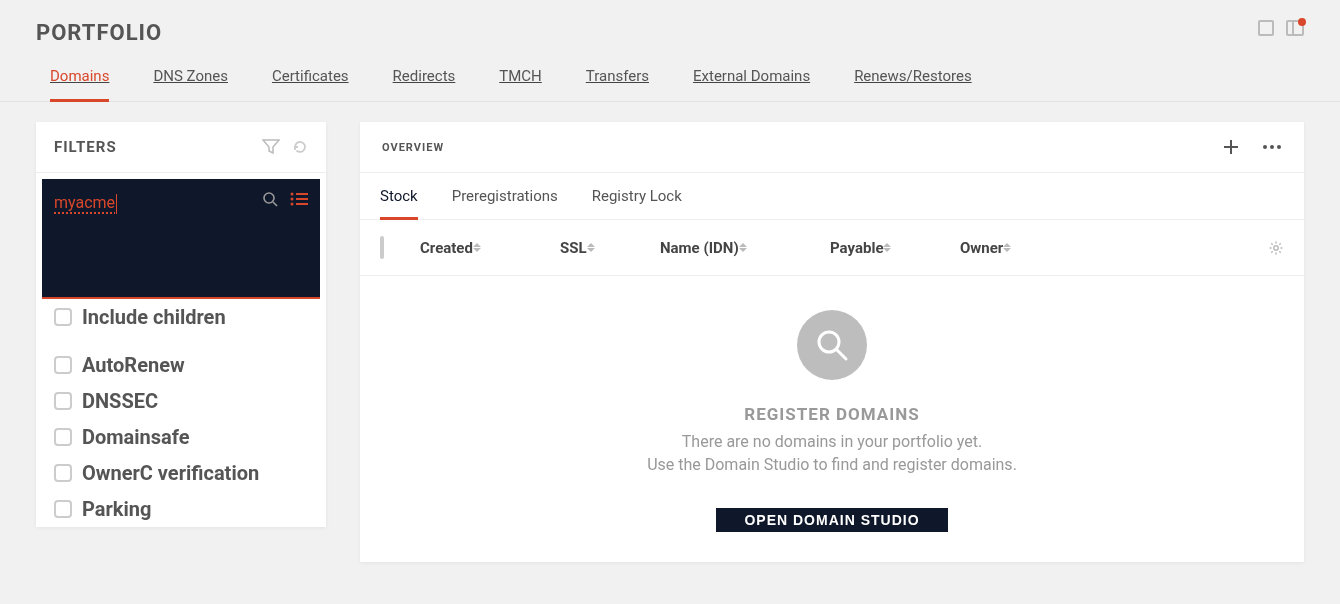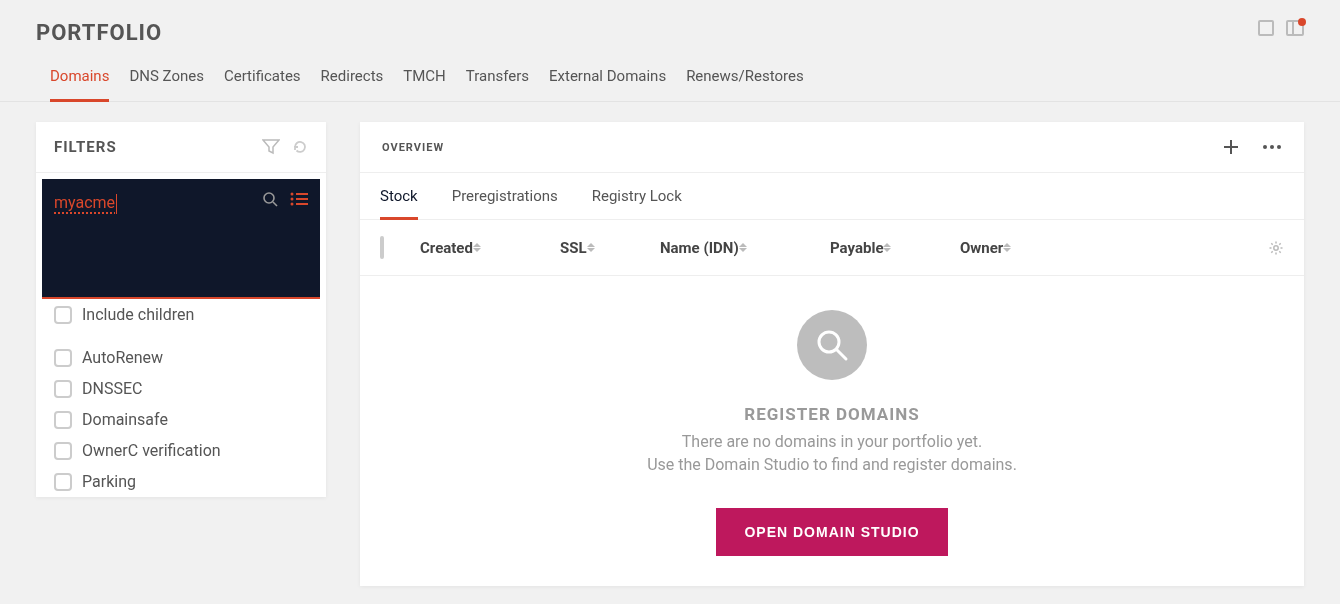--- a/index.html
+++ b/index.html
@@ -5,37 +5,37 @@
 * { box-sizing: border-box; margin: 0; padding: 0; }
 body { font-family: -apple-system, "Segoe UI", Roboto, "Helvetica Neue", Arial, sans-serif; background:#f1f1f1; color:#444; width:1340px; height:604px; overflow:hidden; }
 .page { padding: 0 0 0 0; }
 .header { display:flex; justify-content:space-between; align-items:flex-start; padding: 20px 36px 0 36px; }
 .page-title { font-size:22px; font-weight:700; letter-spacing:1px; color:#555; }
 .header-icons { display:flex; gap:12px; align-items:center; position:relative; }
 .hicon { width:16px; height:16px; border:2px solid #bbb; border-radius:2px; display:block; position:relative; }
 .hicon2 { width:18px; height:16px; border:2px solid #bbb; border-radius:2px; display:block; position:relative;}
 .hicon2::after { content:""; position:absolute; left:4px; top:-2px; bottom:-2px; width:2px; background:#bbb;}
 .dot { position:absolute; top:-4px; right:-4px; width:8px; height:8px; background:#d9472b; border-radius:50%;}
-.tabs { display:flex; gap:20px; padding: 22px 50px 0 50px; border-bottom:1px solid #e3e3e3; }
+.tabs { display:flex; gap:44px; padding: 22px 50px 0 50px; border-bottom:1px solid #e3e3e3;text-decoration:underline; }
 .tab { font-size:15px; color:#555; padding-bottom:14px; cursor:pointer; white-space:nowrap; }
 .tab.active { color:#d9472b; border-bottom:3px solid #d9472b; margin-bottom:-1px;}
 .content { display:flex; gap:34px; padding:20px 36px 0 36px; align-items:flex-start;}
 .card { background:#fff; border-radius:0; box-shadow: 0 1px 4px rgba(0,0,0,0.06);}
 .filters { width:290px; flex:0 0 290px; }
 .filters-header { display:flex; justify-content:space-between; align-items:center; padding:16px 18px; border-bottom:1px solid #eee;}
 .filters-title { font-size:15px; font-weight:700; letter-spacing:1px; color:#555;}
 .filters-icons { display:flex; gap:12px; color:#bbb; }
 .searchbox { margin:6px; background:#0f172a; border-bottom:2px solid #d9472b; height:120px; position:relative; padding:14px 12px;}
 .searchbox .searchtext { color:#d9472b; font-size:16px; text-decoration: underline dotted #d9472b; text-decoration-thickness:2px; text-underline-offset:4px;}
 .searchbox .caret { display:inline-block; width:1px; height:20px; background:#d9472b; vertical-align:middle; margin-left:1px;}
 .searchbox .sicons { position:absolute; top:12px; right:12px; display:flex; gap:12px; color:#999;}
 .checkrow { display:flex; align-items:center; gap:10px; padding:6px 18px;}
 .checkrow.first { padding-top:0; padding-bottom:12px; margin-bottom:6px;}
 .cbox { width:18px; height:18px; border:2px solid #ccc; border-radius:4px; flex-shrink:0; cursor:pointer;}
-.checklabel { font-size:16px; color:#555;}
+.checklabel { font-size:20px; color:#555;font-weight:bold;}
 .overview { flex:1;}
 .overview-header { display:flex; justify-content:space-between; align-items:center; padding:16px 22px; border-bottom:1px solid #eee;}
 .overview-title { font-size:11px; font-weight:700; letter-spacing:1px; color:#555;}
 .overview-icons { display:flex; gap:22px; color:#888; align-items:center;}
 .subtabs { display:flex; gap:34px; padding:14px 20px 0 20px; border-bottom:1px solid #eee;}
 .subtab { font-size:15px; color:#555; padding-bottom:12px; cursor:pointer;}
 .subtab.active { color:#0f172a; border-bottom:3px solid #d9472b; margin-bottom:-1px;}
 .tablehead { display:flex; align-items:center; padding:18px 20px; border-bottom:1px solid #eee; position:relative;}
 .th-check { width:40px; flex:0 0 40px;}
 .th { font-size:15px; font-weight:700; color:#444; display:flex; align-items:center; }
@@ -47,21 +47,21 @@
 .th-owner { flex:0 0 120px;}
 .sorticon { display:inline-flex; flex-direction:column; gap:1px;}
 .sorticon .tri { width:0; height:0; border-left:4px solid transparent; border-right:4px solid transparent;}
 .sorticon .up { border-bottom:4px solid #bbb;}
 .sorticon .down { border-top:4px solid #bbb;}
 .gear-th { position:absolute; right:20px; color:#bbb;}
 .empty { text-align:center; padding:34px 20px 30px 20px;}
 .empty-circle { width:70px; height:70px; background:#bdbdbd; border-radius:50%; margin:0 auto 24px auto; display:flex; align-items:center; justify-content:center;}
 .empty-title { font-size:17px; font-weight:700; letter-spacing:1px; color:#999; margin-bottom:8px;}
 .empty-line { font-size:16px; color:#999; margin-bottom:4px;}
-.cta { display:inline-block; background:#be185d; color:#fff; font-weight:700; font-size:14px; letter-spacing:1px; padding:16px 28px; margin-top:30px; cursor:pointer; border:none;}
+.cta { display:inline-block; background:#0f172a; color:#fff; font-weight:700; font-size:14px; letter-spacing:1px; padding:4px 28px; margin-top:30px; cursor:pointer; border:none;}
 svg { display:block;}
 </style>
 </head>
 <body>
 
 <div class="page">
   <div class="header">
     <div class="page-title">PORTFOLIO</div>
     <div class="header-icons">
       <span class="hicon"></span>

